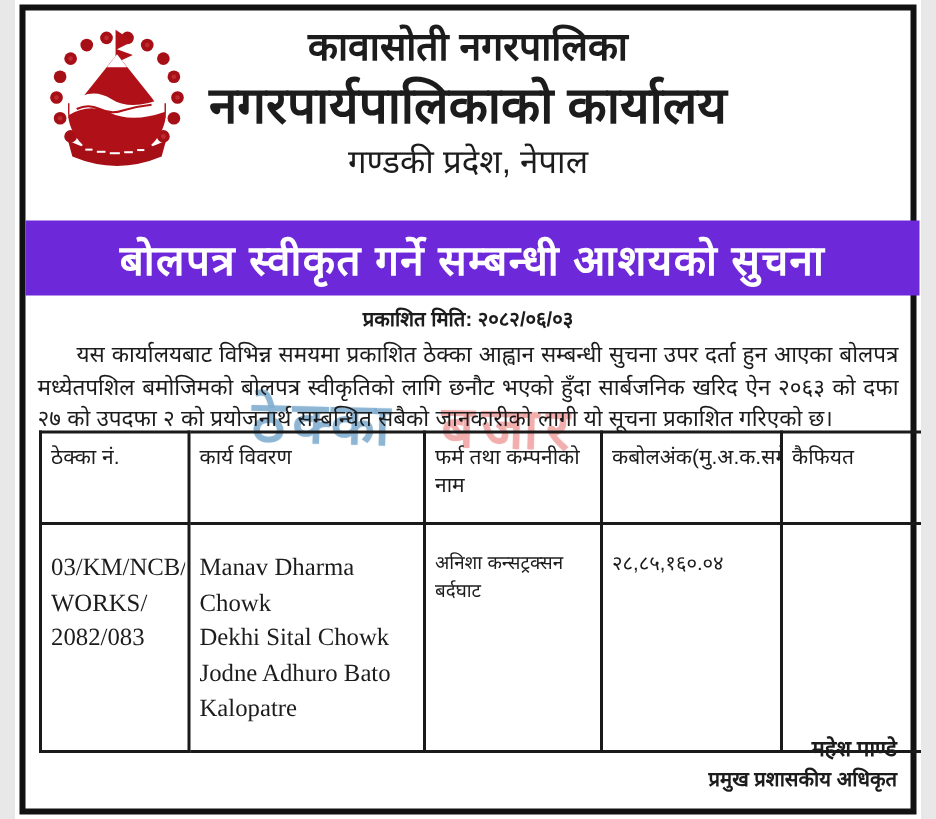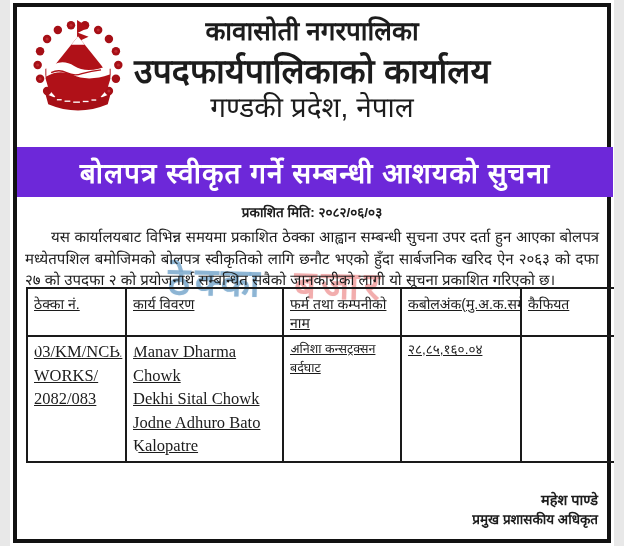--- a/index.html
+++ b/index.html
@@ -6,21 +6,21 @@
   .page{
     position:relative;width:604px;height:546px;background:#ffffff;
     font-family:"Liberation Sans","DejaVu Sans",sans-serif;color:#1c1c1c;
     overflow:hidden;margin:0 auto;
   }
   .frame{position:absolute;inset:3px;border:4px solid #121212;pointer-events:none;}
   .logo{position:absolute;left:20px;top:14px;width:96px;height:102px;}
   .titles{position:absolute;left:0;right:0;top:14px;text-align:center;z-index:2;}
   .t1{font-size:26px;line-height:34px;font-weight:bold;}
   .t2{font-size:34px;line-height:46px;font-weight:bold;}
-  .t3{font-size:28px;line-height:28px;font-weight:normal;}
+  .t3{font-size:22px;line-height:28px;font-weight:normal;}
   .banner{
     position:absolute;left:7px;right:1px;top:147px;height:50px;background:#6d28d9;
     display:flex;align-items:center;justify-content:center;z-index:2;text-align:center;
   }
   .banner .bt{color:#ffffff;font-size:28px;font-weight:bold;letter-spacing:1px;}
   .dateline{position:absolute;left:0;right:0;top:203px;text-align:center;font-size:13.5px;font-weight:600;z-index:2;}
   .para{
     position:absolute;left:15px;right:15px;top:226px;font-size:15px;line-height:21.5px;
     text-align:justify;text-indent:26px;z-index:2;
   }
@@ -28,22 +28,22 @@
     position:absolute;left:158px;top:256px;z-index:1;font-size:38px;font-weight:bold;
     letter-spacing:5px;transform:rotate(1.5deg);white-space:nowrap;user-select:none;
   }
   .wm1{color:rgba(125,171,205,0.78);text-shadow:0 0 1px rgba(190,215,235,0.9);}
   .wm2{color:rgba(238,158,158,0.72);text-shadow:0 0 1px rgba(248,205,205,0.9);margin-left:14px;}
   table.notice{
     position:absolute;left:16px;top:287px;width:593px;border-collapse:collapse;
     z-index:2;background:transparent;table-layout:fixed;
   }
   table.notice th,table.notice td{
-    border:2px solid #1a1a1a;padding:3px 6px;vertical-align:top;text-align:left;
-    font-weight:normal;overflow:hidden;text-decoration:underline;
+    border:2px solid #1a1a1a;padding:16px 6px;vertical-align:top;text-align:left;
+    font-weight:normal;overflow:hidden;
   }
   table.notice th{font-size:14px;height:20px;padding-top:5px;}
   .c1{width:99px;} .c2{width:157px;} .c3{width:118px;} .c4{width:120px;} .c5{width:98px;}
   .row1 td{height:95px;}
   .row2 td{height:73px;}
   .eng{font-family:"Liberation Serif","DejaVu Serif",serif;font-size:16.5px;line-height:23.5px;}
   .nep{font-size:13.5px;line-height:19px;padding-top:6px;}
   .firm1{font-size:12.5px;}
   .amount{font-size:13.5px;padding-top:6px;}
   .ml{white-space:pre-line;border-radius:32px;}
@@ -103,21 +103,21 @@
           <rect x="36" y="89" width="6" height="1.4"></rect>
         <rect x="45" y="90" width="7" height="1.4"></rect>
           <rect x="55" y="89.3" width="6" height="1.4"></rect>
         <rect x="64" y="87.8" width="5" height="1.4"></rect>
       </g>
     </svg>
   </div>
 
   <div class="titles">
     <div class="t1">कावासोती नगरपालिका</div>
-    <div class="t2">उपदफार्यपालिकाको कार्यालय</div>
+    <div class="t2">नगरपार्यपालिकाको कार्यालय</div>
     <div class="t3">गण्डकी प्रदेश, नेपाल</div>
   </div>
 
   <div class="banner">
     <span class="bt">बोलपत्र स्वीकृत गर्ने सम्बन्धी आशयको सुचना</span>
   </div>
 
   <div class="dateline">प्रकाशित मिति: २०८२/०६/०३</div>
 
   <div class="para">यस कार्यालयबाट विभिन्न समयमा प्रकाशित ठेक्का आह्वान सम्बन्धी सुचना उपर दर्ता हुन आएका बोलपत्र मध्येतपशिल बमोजिमको बोलपत्र स्वीकृतिको लागि छनौट भएको हुँदा सार्बजनिक खरिद ऐन २०६३ को दफा २७ को उपदफा २ को प्रयोजनार्थ सम्बन्धित सबैको जानकारीको लागी यो सूचना प्रकाशित गरिएको छ।</div>

